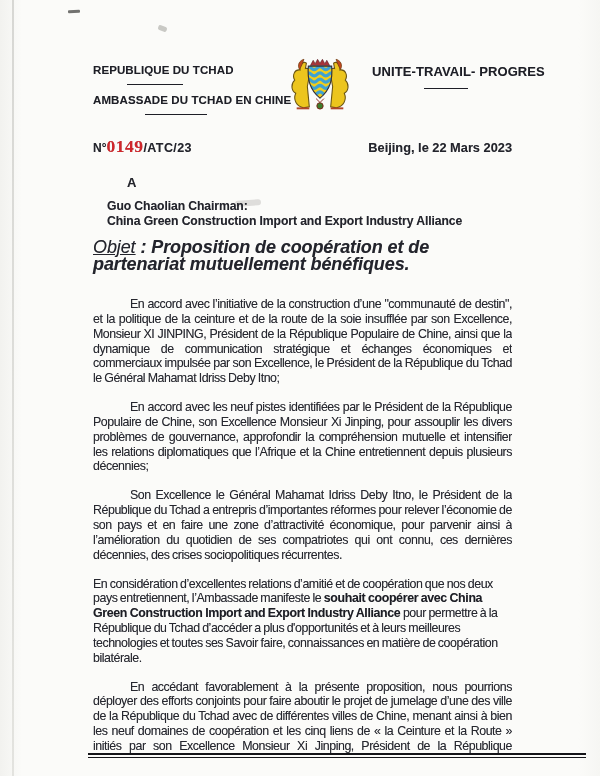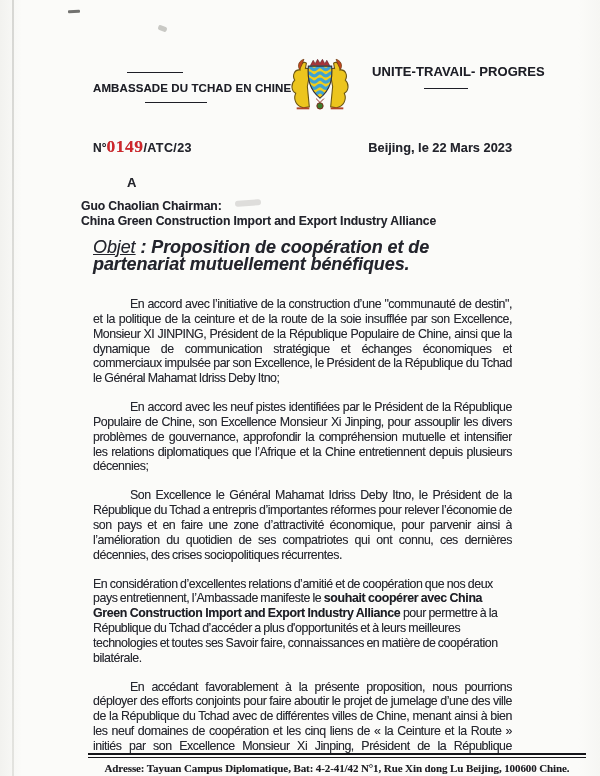--- a/index.html
+++ b/index.html
@@ -38,21 +38,21 @@
   
   .ref-row { position:absolute; left:93px; top:136px; width:419px;
     display:flex; justify-content:space-between; align-items:baseline; }
   .ref-prefix { font-weight:bold; font-size:12px; }
   .ref-number { font-family:"Liberation Serif", serif; font-weight:bold; font-size:17.5px; letter-spacing:.5px; }
   .ref-suffix { font-weight:bold; font-size:12.5px; letter-spacing:.4px;text-align:right; }
   .dateline { font-weight:bold; font-size:12.8px; }
 
   .salutation { position:absolute; left:127px; top:175px; font-weight:bold; font-size:13px; }
 
-  .recipient { position:absolute; left:81px; top:199px; font-weight:bold; font-size:12.2px; line-height:14.5px; letter-spacing:-0.1px; }
+  .recipient { position:absolute; left:107px; top:199px; font-weight:bold; font-size:12.2px; line-height:14.5px; letter-spacing:-0.1px; }
 
   .subject { position:absolute; left:93px; top:239px; width:432px; font-size:18px; line-height:16.5px; letter-spacing:-0.1px;font-style:italic; }
   .subject-label { text-decoration:underline; }
   .subject-text { font-weight:bold; }
 
   
   .body { position:absolute; left:93px; top:297px; width:419px; height:457px;
     font-size:12.4px; line-height:14.85px; letter-spacing:-0.45px; word-spacing:-0.5px;
     overflow:hidden; color:#26272f; }
   .body p { margin:0 0 14px 0; }
@@ -70,20 +70,21 @@
 <body>
 
 <div class="page">
 
   <div class="scan-edge"></div>
   <div class="scan-mark-1"></div>
   <div class="scan-mark-2"></div>
   <div class="scan-mark-3"></div>
 
   <div class="lh-left">
+    <div>REPUBLIQUE DU TCHAD</div>
     <div class="lh-rule rule-1"></div>
     <div class="lh-line-2">AMBASSADE DU TCHAD EN CHINE</div>
     <div class="lh-rule rule-2"></div>
   </div>
 
   <div class="emblem">
     <svg viewBox="0 0 140 118" aria-hidden="true">
 
       <path d="M36 104 C22 100 14 88 20 74 C10 68 10 54 18 47 C12 37 18 24 29 26 C27 15 36 7 42 12 L40 23 C48 21 52 29 48 37 L44 60 L48 102 Z" fill="#ecc51e" stroke="#6a5513" stroke-width="2.2"></path>
       <path d="M28 25 C22 16 28 6 37 4 L33 15 Z" fill="#c0471f" stroke="#6a3c10" stroke-width="1.4"></path>
@@ -142,15 +143,14 @@
 
   <div class="body">
     <p class="indent justify">En accord avec l’initiative de la construction d’une "communauté de destin", et la politique de la ceinture et de la route de la soie insufflée par son Excellence, Monsieur XI JINPING, Président de la République Populaire de Chine, ainsi que la dynamique de communication stratégique et échanges économiques et commerciaux impulsée par son Excellence, le Président de la République du Tchad le Général Mahamat Idriss Deby Itno;</p>
     <p class="indent justify">En accord avec les neuf pistes identifiées par le Président de la République Populaire de Chine, son Excellence Monsieur Xi Jinping, pour assouplir les divers problèmes de gouvernance, approfondir la compréhension mutuelle et intensifier les relations diplomatiques que l’Afrique et la Chine entretiennent depuis plusieurs décennies;</p>
     <p class="indent justify">Son Excellence le Général Mahamat Idriss Deby Itno, le Président de la République du Tchad a entrepris d’importantes réformes pour relever l’économie de son pays et en faire une zone d’attractivité économique, pour parvenir ainsi à l’amélioration du quotidien de ses compatriotes qui ont connu, ces dernières décennies, des crises sociopolitiques récurrentes.</p>
     <p><span>En considération d’excellentes relations d’amitié et de coopération que nos deux pays entretiennent, l’Ambassade manifeste le </span><strong>souhait coopérer avec China Green Construction Import and Export Industry Alliance</strong><span> pour permettre à la République du Tchad d’accéder a plus d'opportunités et à leurs meilleures technologies et toutes ses Savoir faire, connaissances en matière de coopération bilatérale.</span></p>
     <p class="indent justify">En accédant favorablement à la présente proposition, nous pourrions déployer des efforts conjoints pour faire aboutir le projet de jumelage d’une des ville de la République du Tchad avec de différentes villes de Chine, menant ainsi à bien les neuf domaines de coopération et les cinq liens de « la Ceinture et la Route » initiés par son Excellence Monsieur Xi Jinping, Président de la République Populaire de Chine, à</p>
   </div>
 
   <div class="footer-rule"></div>
-  <div class="footer-address">Adresse: Tayuan Campus Diplomatique, Bat: 4-2-41/42 N°1, Rue Xin dong Lu Beijing, 100600 Chine.</div>
 
 </div>
 
 </body></html>

